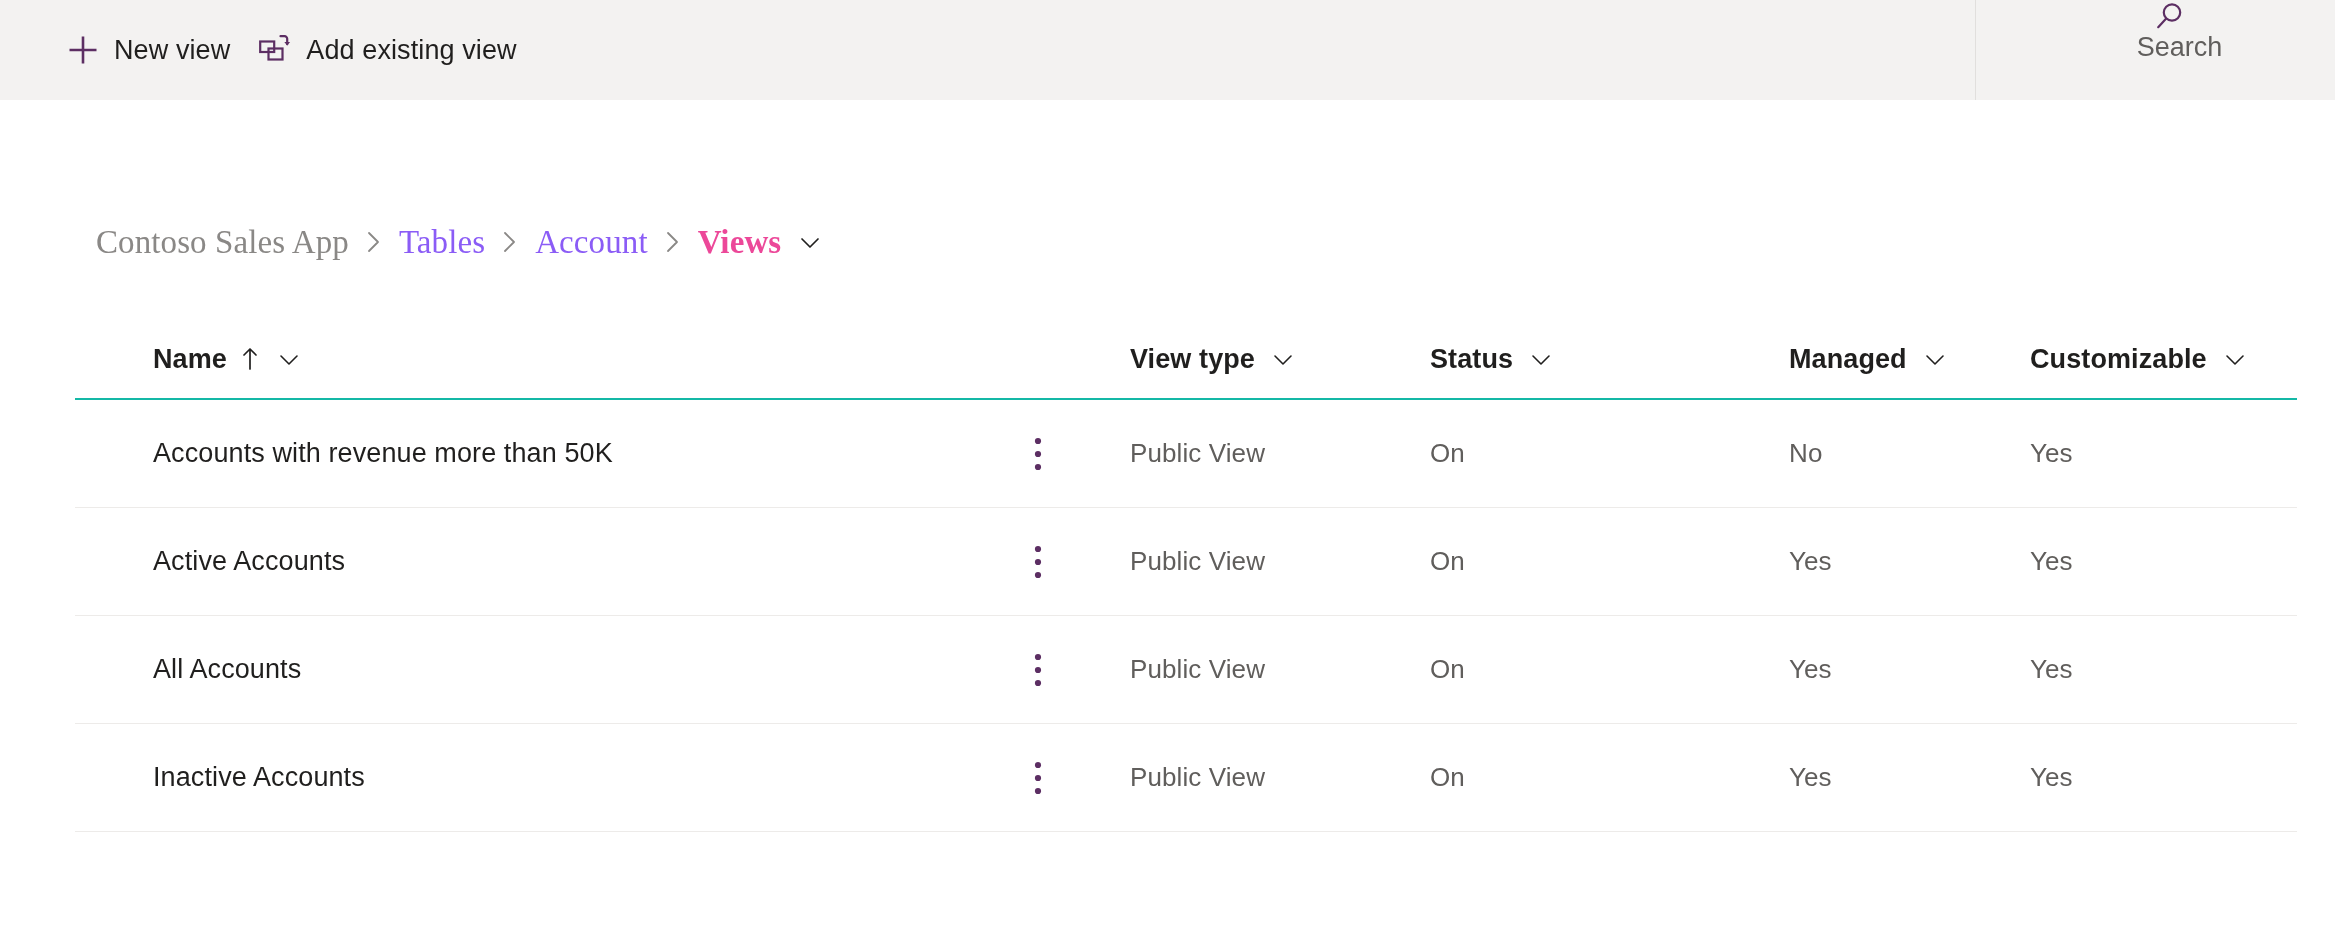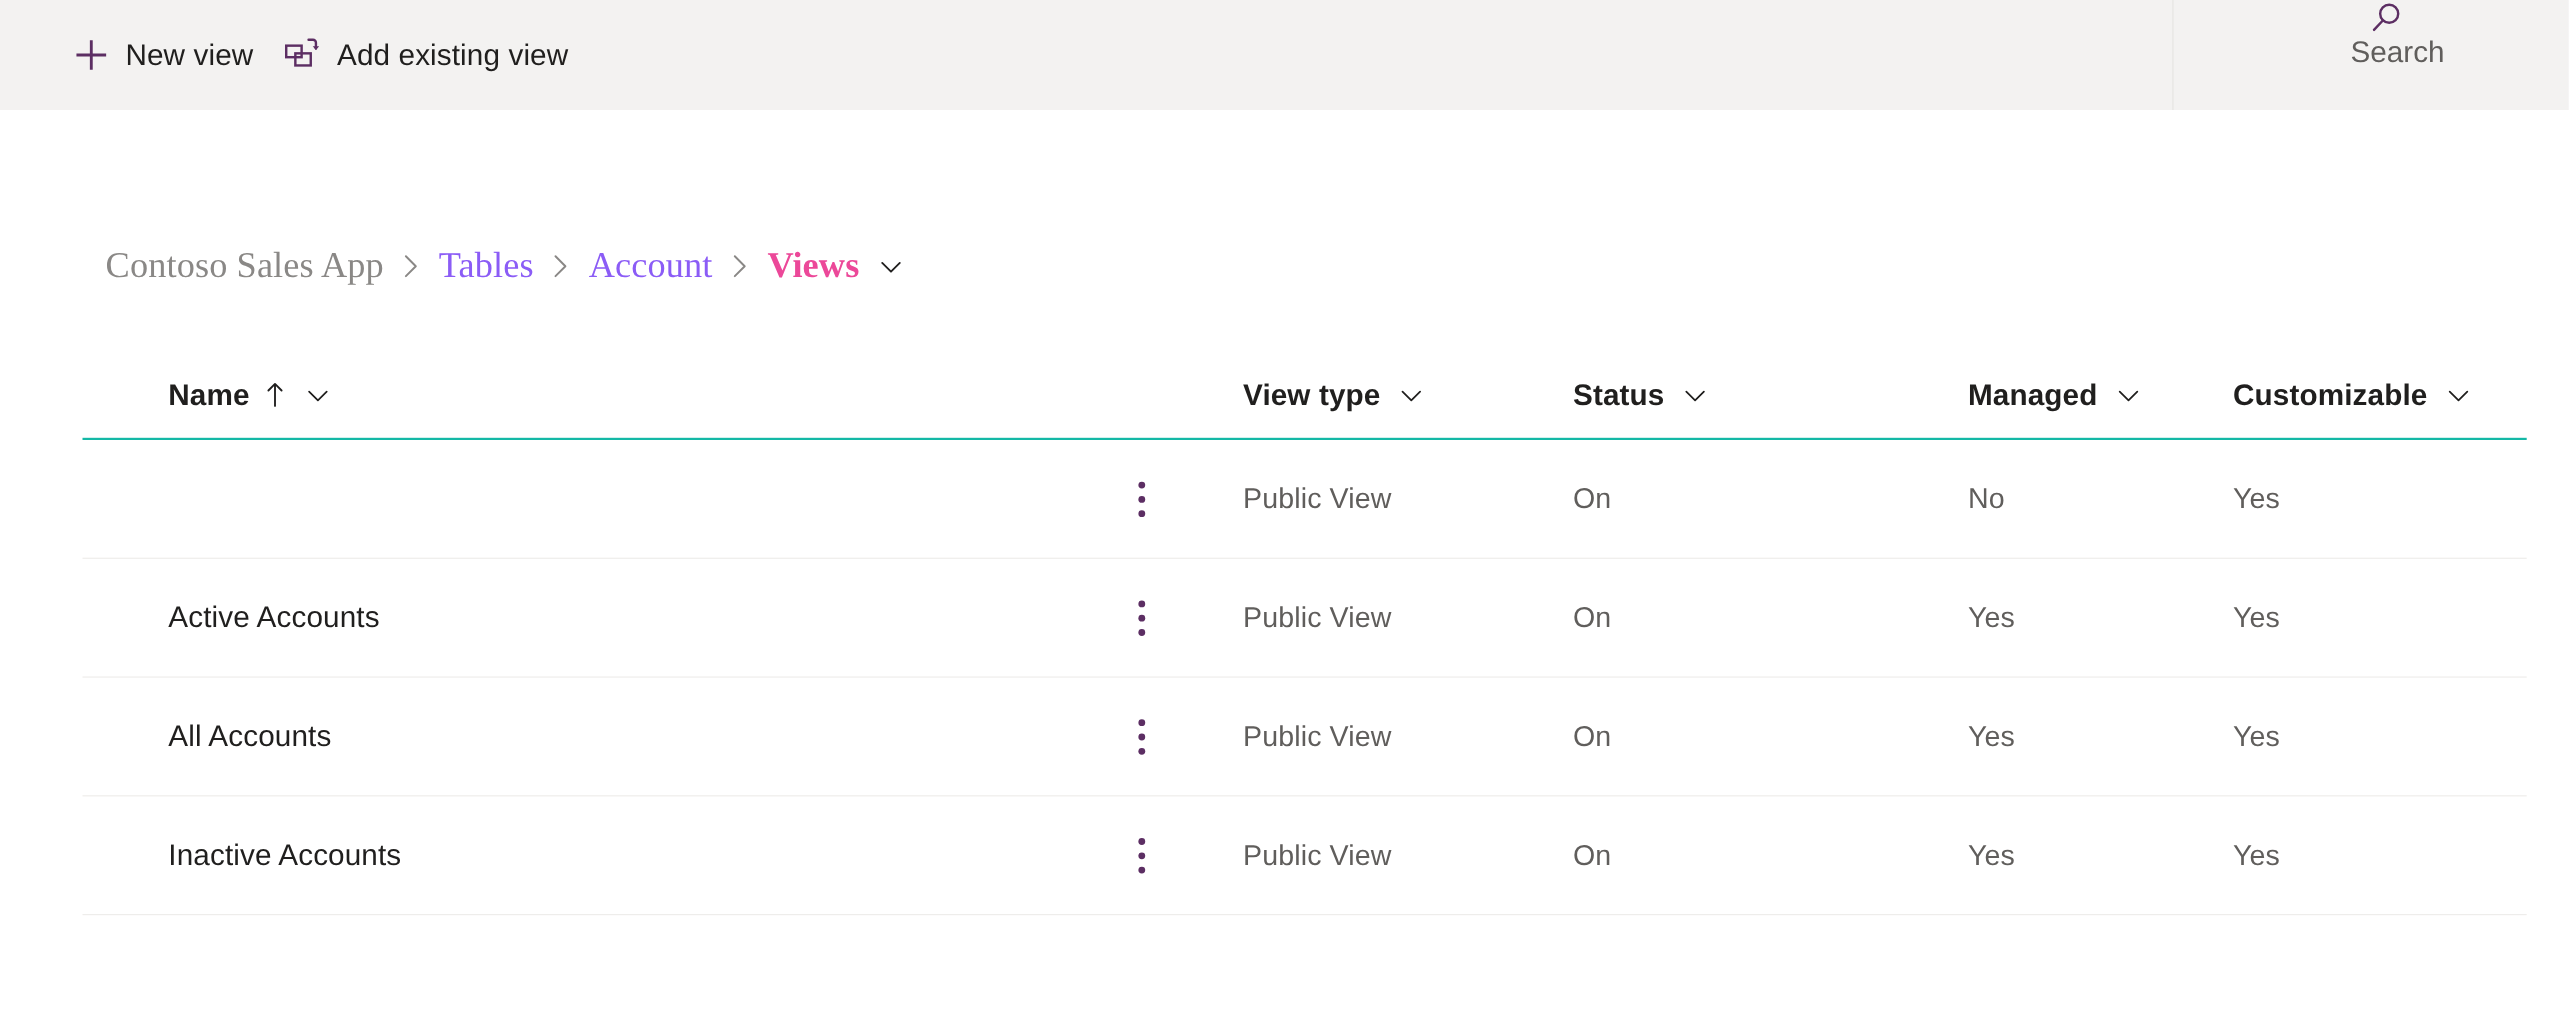--- a/index.html
+++ b/index.html
@@ -311,20 +311,21 @@
       <span class="col-chevron">
         <svg width="28" height="28" viewBox="0 0 28 28" aria-hidden="true">
           <path d="M6 11 L14 19 L22 11" fill="none" stroke="#201f1e" stroke-width="1.6" stroke-linecap="round" stroke-linejoin="round"></path>
         </svg>
       </span>
     </div>
 
   </div>
 
   <div class="grid-row">
+    <div class="cell cell-name c-name">Accounts with revenue more than 50K</div>
     <div class="more-btn c-more">
       <svg width="10" height="38" viewBox="0 0 10 38" aria-hidden="true">
         <circle cx="5" cy="6" r="3.1" fill="#5c2e63"></circle>
         <circle cx="5" cy="19" r="3.1" fill="#5c2e63"></circle>
         <circle cx="5" cy="32" r="3.1" fill="#5c2e63"></circle>
       </svg>
     </div>
     <div class="cell cell-sub c-type">Public View</div>
     <div class="cell cell-sub c-status">On</div>
     <div class="cell cell-sub c-managed">No</div>

